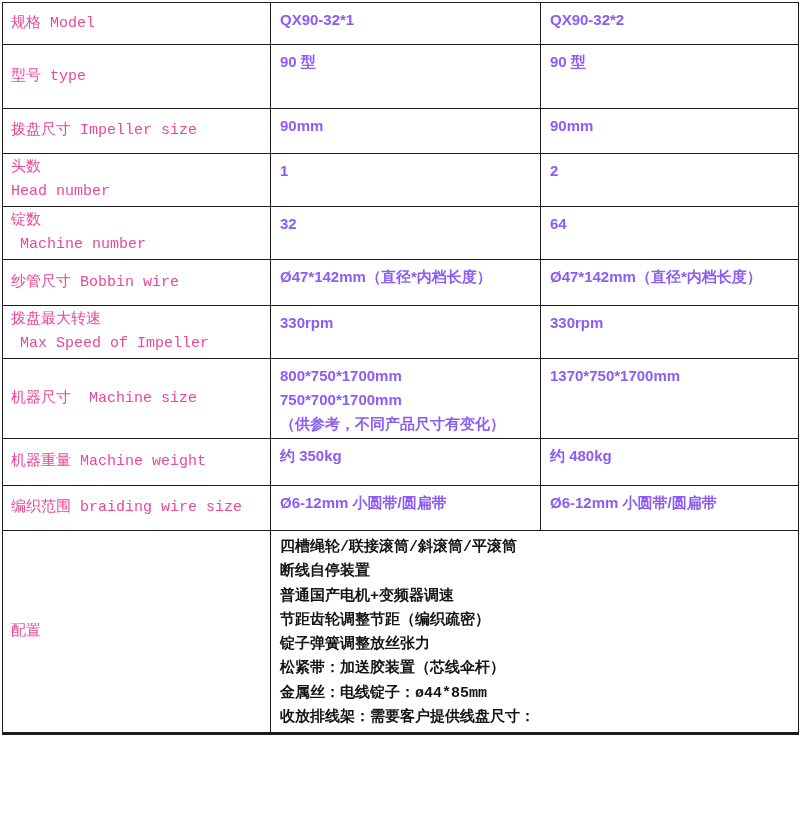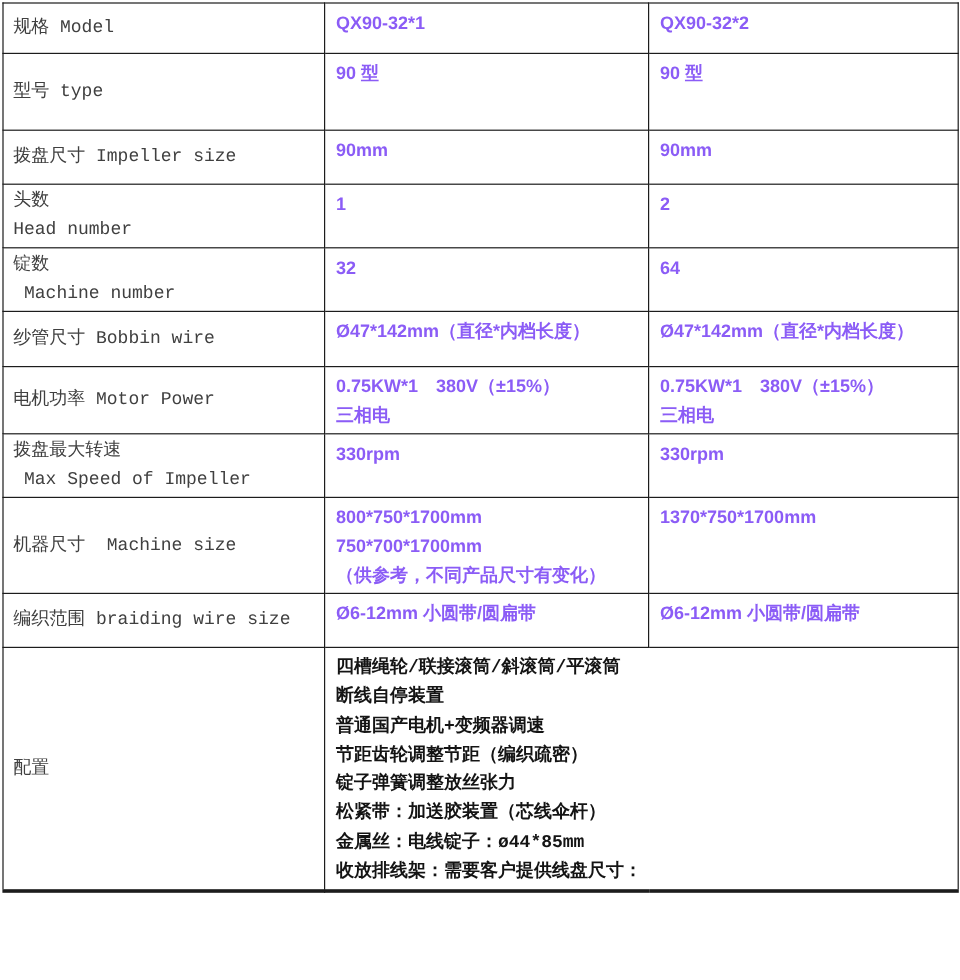--- a/index.html
+++ b/index.html
@@ -31,21 +31,21 @@
   col.c-model1 { width: 270px; }
   col.c-model2 { width: 258px; }
 
   td.label-cell {
     vertical-align: middle;
     padding: 2px 4px 2px 8px;
     font-family: "Liberation Mono", "DejaVu Sans Mono", monospace;
     font-size: 15px;
     line-height: 1.6;
     white-space: pre-wrap;
-    color: #404040;
+    color: #ec4899;
   }
   td.value-cell {
     vertical-align: top;
     padding: 5px 6px 2px 9px;
     font-family: "Liberation Sans", "DejaVu Sans", sans-serif;
     font-size: 15px;
     font-weight: 600;
     line-height: 1.6;
     white-space: pre-wrap;
     color: #8b5cf6;
@@ -97,39 +97,37 @@
         <td class="label-cell">锭数
  Machine number</td>
         <td class="value-cell">32</td>
         <td class="value-cell">64</td>
       </tr>
       <tr style="height:46px">
         <td class="label-cell">纱管尺寸 Bobbin wire</td>
         <td class="value-cell">Ø47*142mm（直径*内档长度）</td>
         <td class="value-cell">Ø47*142mm（直径*内档长度）</td>
       </tr>
-      <tr style="height:54px">
-        <td class="label-cell">电机功率 Motor Power</td>
-        <td class="value-cell">0.75KW*1　380V（±15%）
-三相电</td>
-        <td class="value-cell">0.75KW*1　380V（±15%）
-三相电</td>
-      </tr>
       <tr style="height:53px">
         <td class="label-cell">拨盘最大转速
  Max Speed of Impeller</td>
         <td class="value-cell">330rpm</td>
         <td class="value-cell">330rpm</td>
       </tr>
       <tr style="height:77px">
         <td class="label-cell">机器尺寸  Machine size</td>
         <td class="value-cell">800*750*1700mm
 750*700*1700mm
 （供参考，不同产品尺寸有变化）</td>
         <td class="value-cell">1370*750*1700mm</td>
+      </tr>
+      <tr style="height:47px">
+        <td class="label-cell">机器重量 Machine weight</td>
+        <td class="value-cell">约 350kg</td>
+        <td class="value-cell">约 480kg</td>
       </tr>
       <tr style="height:45px">
         <td class="label-cell">编织范围 braiding wire size</td>
         <td class="value-cell">Ø6-12mm 小圆带/圆扁带</td>
         <td class="value-cell">Ø6-12mm 小圆带/圆扁带</td>
       </tr>
       <tr style="height:200px">
         <td class="label-cell">配置</td>
         <td class="config-cell" colspan="2">四槽绳轮/联接滚筒/斜滚筒/平滚筒
 断线自停装置

